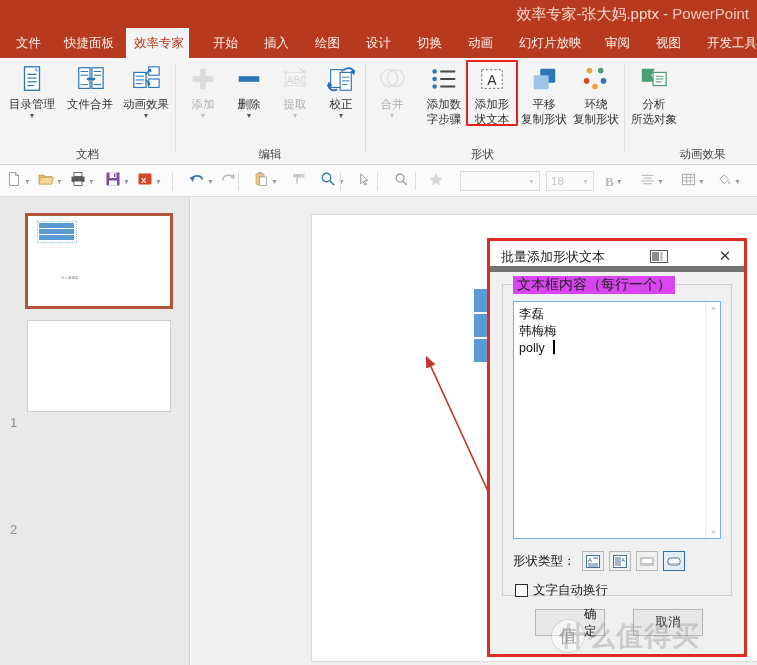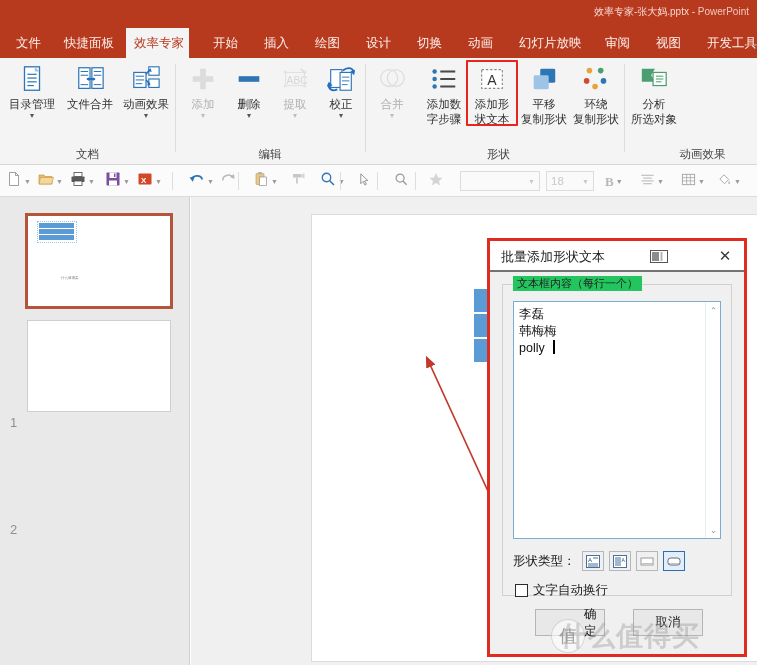--- a/index.html
+++ b/index.html
@@ -10,21 +10,21 @@
   }
   #app { position: relative; width: 757px; height: 665px; }
 
   
   .titlebar {
     position: absolute; left: 0; top: 0; width: 757px; height: 28px;
     background: #b83a1e;
   }
   .title-text {
     position: absolute; right: 8px; top: 5px;
-    font-size: 10px; color: #f6d9d1; white-space: nowrap;
+    font-size: 15px; color: #f6d9d1; white-space: nowrap;
   }
   .title-text .app { color: #f2c9be; }
 
   
   .tabstrip {
     position: absolute; left: 0; top: 28px; width: 757px; height: 30px;
     background: #b83a1e;
   }
   .tab {
     position: absolute; top: 0; height: 30px; line-height: 30px;
@@ -129,40 +129,40 @@
   .dlg-outline {
     position: absolute; left: 487px; top: 238px; width: 260px; height: 419px;
     border: 3px solid #e02b20; background: #f0f0f0;
   }
   .dlg {
     position: absolute; left: 0; top: 0; width: 254px; height: 413px;
     background: #f0f0f0;
   }
   .dlg-title {
     position: absolute; left: 0; top: 0; width: 254px; height: 31px;
-    background: #fff; border-bottom: 2px solid #737373;
+    background: #fff; border-bottom: 6px solid #737373;
   }
   .dlg-title-text {
     position: absolute; left: 11px; top: 7px; font-size: 13px; color: #1b1b1b;
   }
   .dlg-close {
     position: absolute; right: 6px; top: 4px; width: 26px; height: 22px;
     display: flex; align-items: center; justify-content: center;
     font-size: 15px; color: #3a3a3a; cursor: default;
   }
   .dlg-panelicon {
     position: absolute; left: 160px; top: 8px; cursor: default;
   }
   .groupbox {
     position: absolute; left: 12px; top: 43px; width: 230px; height: 312px;
     border: 1px solid #d0d0d0;
   }
   .groupbox-legend {
-    position: absolute; left: 10px; top: -9px; background: #22c55e;
-    padding: 0 4px; font-size: 11px; color: #222; white-space: nowrap;
+    position: absolute; left: 10px; top: -9px; background: #d946ef;
+    padding: 0 4px; font-size: 14px; color: #222; white-space: nowrap;
   }
   .textarea {
     position: absolute; left: 10px; top: 16px; width: 208px; height: 238px;
     background: #fff; border: 1px solid #7badd3;
   }
   .ta-content {
     position: absolute; left: 5px; top: 4px; font-size: 12.5px;
     color: #111; line-height: 17px; white-space: pre;
   }
   .caret-bar {
@@ -364,21 +364,21 @@
             </g>
             <path d="M18 7 C24 2, 30 5, 29 10" stroke="#1f6fc4" stroke-width="2" fill="none"></path>
             <path d="M31 6 L30 12 L26 8 Z" fill="#1f6fc4"></path>
             <path d="M12 27 C6 30, 2 26, 3 21" stroke="#1f6fc4" stroke-width="2" fill="none"></path>
             <path d="M1 24 L3 19 L7 23 Z" fill="#1f6fc4"></path>
           </svg>
         </div>
         <div class="lab">校正</div>
         <div class="caret">▾</div>
       </div>
-      <div class="grp" style="left: 369px; width: 259px;">
+      <div class="grp" style="left: 353px; width: 259px;">
         <div class="grp-label">形状</div>
       </div>
       <div class="grp-sep" style="left: 365px;"></div>
       <div class="btn dis" style="left: 369px; width: 46px;">
         <div class="ico" style="opacity: 0.55;">
           <svg width="30" height="30" viewBox="0 0 32 32">
             <circle cx="13" cy="15" r="9" fill="none" stroke="#cccccc" stroke-width="1.4"></circle>
             <circle cx="20" cy="15" r="9" fill="none" stroke="#cccccc" stroke-width="1.4"></circle>
           </svg>
         </div>

